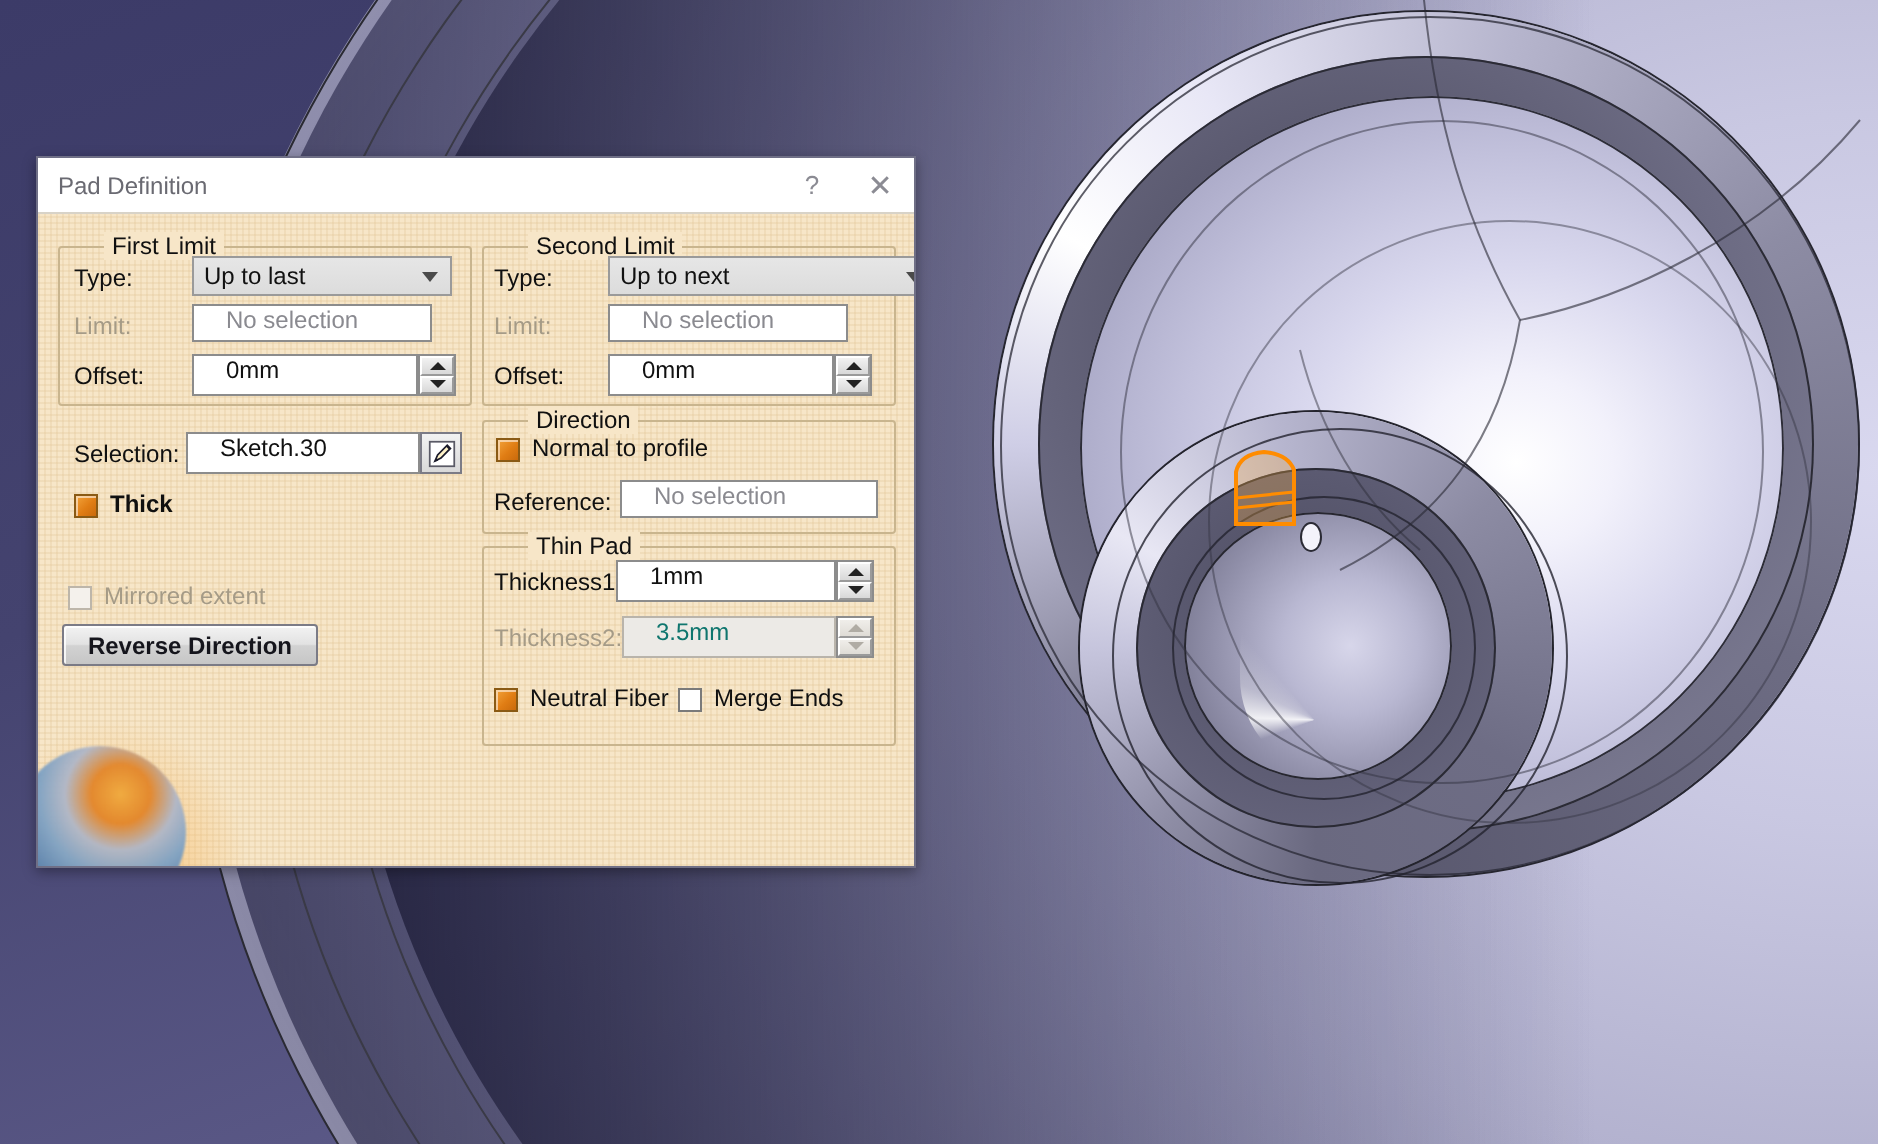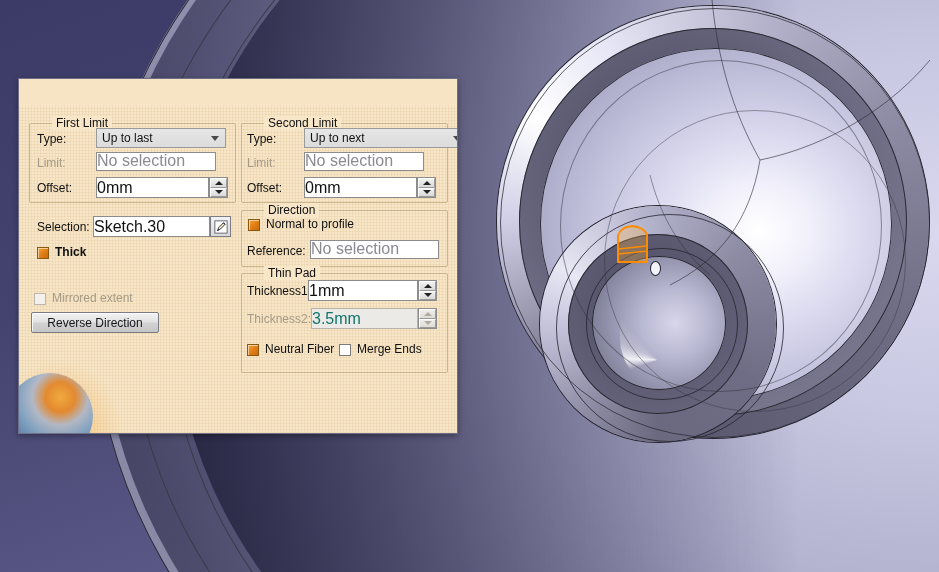--- a/index.html
+++ b/index.html
@@ -260,23 +260,23 @@
     border-top: 5px solid #4a4a4a;
   }
 
   
   .tinput {
     position: absolute;
     height: 19px;
     background: #ffffff;
     border: 1px solid #8c8c8c;
     box-sizing: border-box;
-    display:flex; align-items:flex-end;
-    padding-left: 0;
-    font-size: 16px;
+    display:flex; align-items:flex-start;
+    padding-left: 16px;
+    font-size: 12px;
     color: #111;
   }
   .tinput.placeholder { color: #8a8a90; }
   .tinput.disabled {
     background:#eceae6; border-color:#b9b4ab; color:#0f766e;
   }
 
   
   .spin {
     position:absolute;
@@ -403,20 +403,25 @@
     <svg style="position:absolute;left:460px;top:0;width:479px;height:300px;">
       <path d="M252 0 C258 60 272 110 300 160" stroke="rgba(40,40,52,.6)" stroke-width="1" fill="none"></path>
       <path d="M300 160 C350 150 420 120 470 60" stroke="rgba(40,40,52,.6)" stroke-width="1" fill="none"></path>
       <path d="M300 160 C290 220 260 260 210 285" stroke="rgba(40,40,52,.6)" stroke-width="1" fill="none"></path>
       <path d="M190 175 C200 215 220 250 250 275" stroke="rgba(40,40,52,.45)" stroke-width="1" fill="none"></path>
     </svg>
   </div>
 
   <div id="dialog">
 
+    <div id="titlebar">
+      <span id="title-text">Pad Definition</span>
+      <span class="title-btn" id="help-btn">?</span>
+      <span class="title-btn" id="close-btn">✕</span>
+    </div>
 
     <div id="dialog-body">
 
       <div id="earth-glow"></div>
       <div id="earth"></div>
 
       <div class="group" style="left:10px; top:17px; width:205px; height:78px;">
         <span class="group-title">First Limit</span>
       </div>
       <span class="lbl" style="left:18px; top:26px;">Type:</span>
@@ -483,21 +488,21 @@
         </svg>
       </div>
 
       <span class="cbx checked" style="left:18px; top:141px;"></span>
       <span class="lbl" style="left:36px; top:139px; font-weight:bold;">Thick</span>
 
 
       <span class="cbx disabled" style="left:15px; top:187px;"></span>
       <span class="lbl dim" style="left:33px; top:185px;">Mirrored extent</span>
 
-      <div class="btn" style="left:12px; top:206px; width:128px; font-weight:normal;">
+      <div class="btn" style="left:12px; top:206px; width:128px; font-weight:bold;">
         <span>Reverse Direction</span>
       </div>
 
       <div class="group" style="left:222px; top:104px; width:205px; height:55px;">
         <span class="group-title">Direction</span>
       </div>
       <span class="cbx checked" style="left:229px; top:113px;"></span>
       <span class="lbl" style="left:247px; top:111px;">Normal to profile</span>
 
       <span class="lbl" style="left:228px; top:138px;">Reference:</span>

